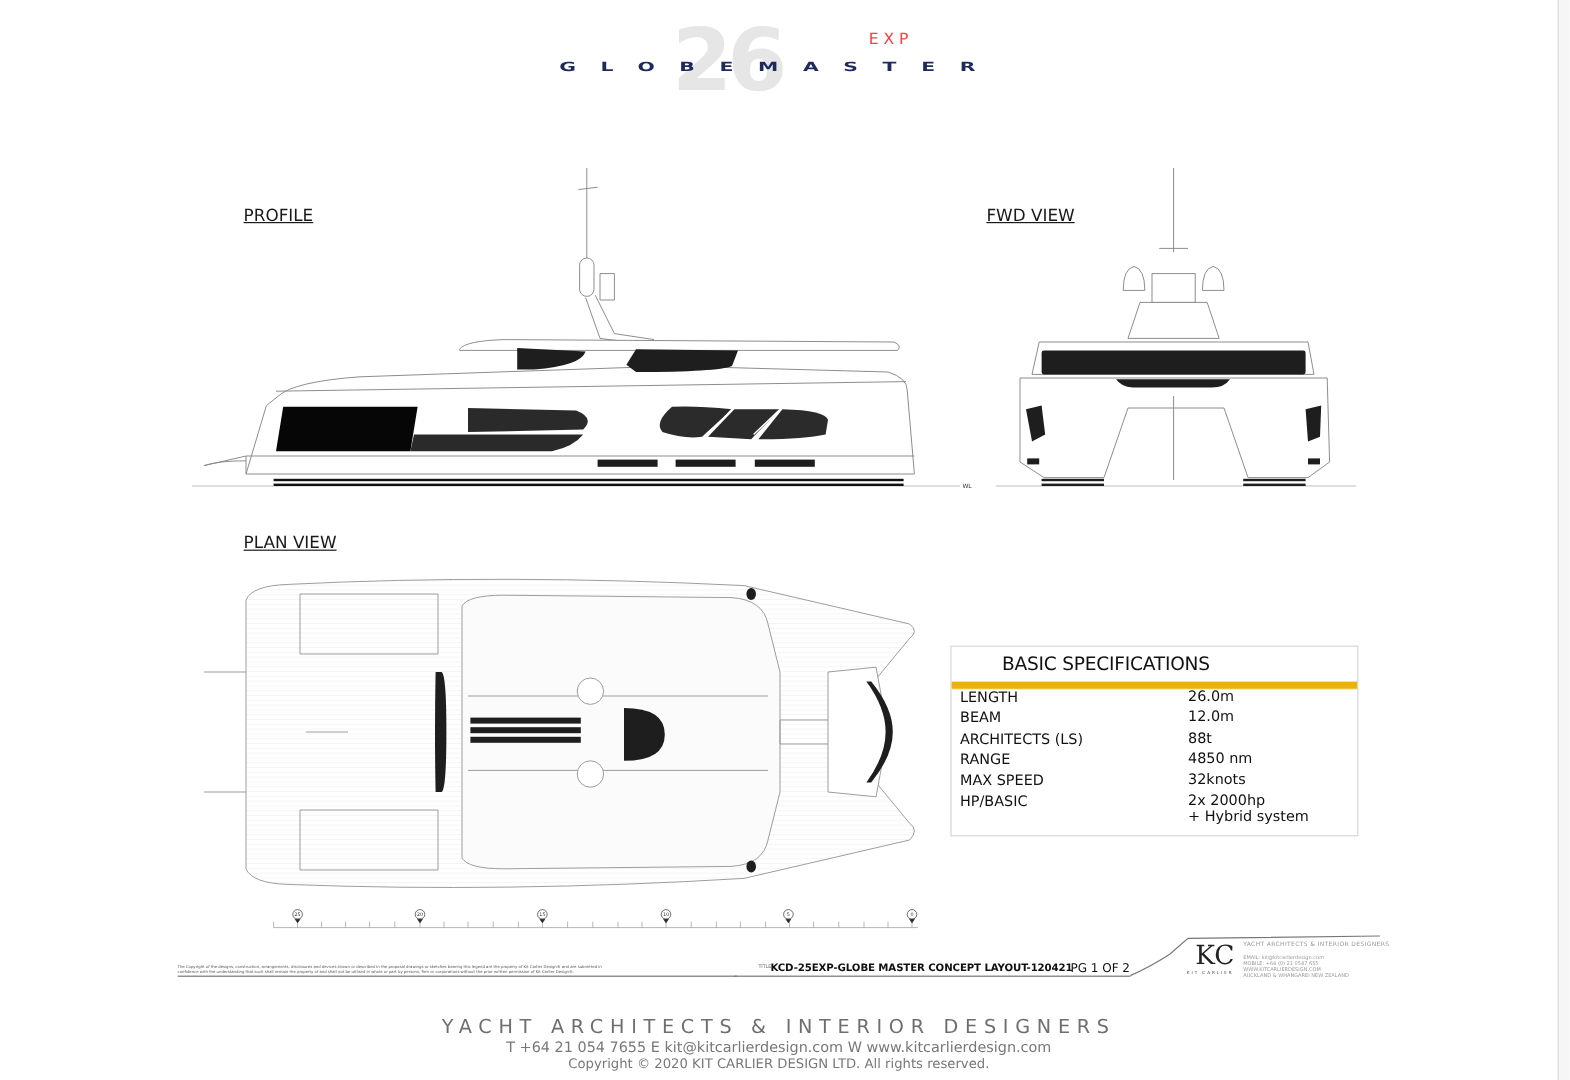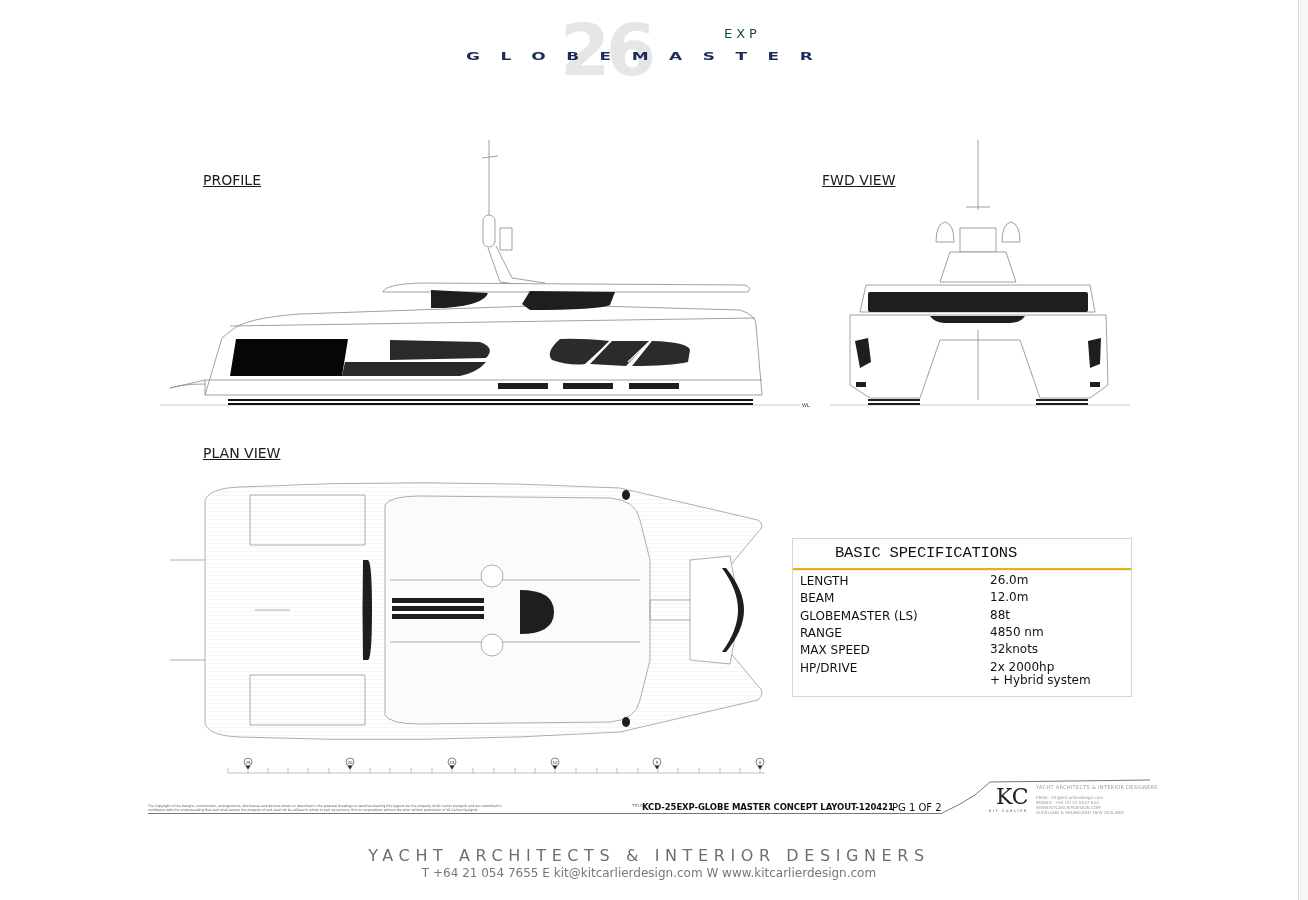--- a/index.html
+++ b/index.html
@@ -8,30 +8,30 @@
     background: #ffffff;
     font-family: "DejaVu Sans", sans-serif;
     color: #1a1a1a;
   }
   .page { position: absolute; left: 0; top: 0; width: 1298px; height: 900px; background: #fff; }
   .scrollbar { position: absolute; left: 1298px; top: 0; width: 10px; height: 900px; background: #f6f6f6; border-left: 1px solid #dcdcdc; }
 
   
   .logo-wrap { position: absolute; left: 460px; top: 22px; width: 380px; height: 66px; }
   .logo-big { position: absolute; left: 100px; top: -8px; font-family: "DejaVu Sans", sans-serif; font-weight: bold; font-size: 72px; color: #e6e6e6; letter-spacing: -4px; line-height: 1; }
-  .logo-exp { position: absolute; left: 264px; top: 4px; font-size: 13px; color: #14532d; letter-spacing: 4px; }
+  .logo-exp { position: absolute; left: 264px; top: 4px; font-size: 13px; color: #ef4444; letter-spacing: 4px; }
   .logo-name { position: absolute; left: 6px; top: 28px; font-family: "DejaVu Sans", sans-serif; font-size: 17px; font-weight: bold; color: #1e2a5a; letter-spacing: 20.5px; transform: scaleY(0.62); transform-origin: left top; }
 
   .section-label { position: absolute; font-family: "DejaVu Sans", sans-serif; font-size: 14px; color: #1a1a1a; text-decoration: underline; }
 
   svg.drawing { position: absolute; overflow: visible; }
 
   
   .specs { position: absolute; left: 792px; top: 538px; width: 338px; height: 157px; border: 1px solid #d6d6d6; }
-  .specs-header { height: 29px; border-bottom: 2px solid #eab308; box-shadow: 0 1px 0 #ececec; font-family: Liberation Mono, monospace; }
+  .specs-header { height: 29px; border-bottom: 6px solid #eab308; box-shadow: 0 1px 0 #ececec; }
   .specs-title { position: absolute; left: 42px; top: 5px; font-size: 15.5px; color: #111; letter-spacing: -0.2px; }
   .spec-row { position: absolute; left: 7px; font-size: 12px; color: #111; width: 325px; }
   .spec-key { position: absolute; left: 0; top: 0; text-align: right; }
   .spec-val { position: absolute; left: 190px; top: 0; line-height: 13px; }
 
   
   .legal { position: absolute; left: 148px; top: 804px; width: 370px; font-size: 3.2px; line-height: 4px; color: #555; }
   .tb-line { position: absolute; background: #777; }
   .tb-title { position: absolute; left: 642px; top: 802px; font-size: 8.5px; color: #111; letter-spacing: -0.1px; font-weight: bold; }
   .tb-tiny { position: absolute; left: 632px; top: 803px; font-size: 4px; color: #666; }
@@ -237,33 +237,33 @@
     </div>
     <div class="spec-row" style="top:35px;">
       <span class="spec-key">LENGTH</span>
       <span class="spec-val">26.0m</span>
     </div>
     <div class="spec-row" style="top:52px;">
       <span class="spec-key">BEAM</span>
       <span class="spec-val">12.0m</span>
     </div>
     <div class="spec-row" style="top:70px;">
-      <span class="spec-key">GLOBEMASTER (LS)</span>
+      <span class="spec-key">ARCHITECTS (LS)</span>
       <span class="spec-val">88t</span>
     </div>
     <div class="spec-row" style="top:87px;">
       <span class="spec-key">RANGE</span>
       <span class="spec-val">4850 nm</span>
     </div>
     <div class="spec-row" style="top:104px;">
       <span class="spec-key">MAX SPEED</span>
       <span class="spec-val">32knots</span>
     </div>
     <div class="spec-row" style="top:122px;">
-      <span class="spec-key">HP/DRIVE</span>
+      <span class="spec-key">HP/BASIC</span>
       <span class="spec-val">
         <span style="display:block">2x 2000hp</span>
         <span style="display:block">+ Hybrid system</span>
       </span>
     </div>
   </div>
 
   <div class="legal">The Copyright of the designs, construction, arrangements, disclosures and devices shown or described in the proposal drawings or sketches bearing this legend are the property of Kit Carlier Design® and are submitted in confidence with the understanding that such shall remain the property of and shall not be utilised in whole or part by persons, firm or corporations without the prior written permission of Kit Carlier Design®.</div>
   <div class="tb-line" style="left:148px;top:813px;width:466px;height:1px;"></div>
   <div class="tb-line" style="left:612px;top:813px;width:330px;height:1px;"></div>
@@ -278,15 +278,16 @@
   <div class="kc-tag">YACHT ARCHITECTS &amp; INTERIOR DESIGNERS</div>
   <div class="kc-info">
     <div>EMAIL: kit@kitcarlierdesign.com</div>
     <div>MOBILE: +64 (0) 21 0547 655</div>
     <div>WWW.KITCARLIERDESIGN.COM</div>
     <div>AUCKLAND &amp; WHANGAREI NEW ZEALAND</div>
   </div>
 
   <div class="footer-main">YACHT ARCHITECTS &amp; INTERIOR DESIGNERS</div>
   <div class="footer-contact">T +64 21 054 7655   E kit@kitcarlierdesign.com   W www.kitcarlierdesign.com</div>
+  <div class="footer-copy">Copyright © 2020 KIT CARLIER DESIGN LTD. All rights reserved.</div>
 </div>
 
 <div class="scrollbar"></div>
 
 </body></html>

